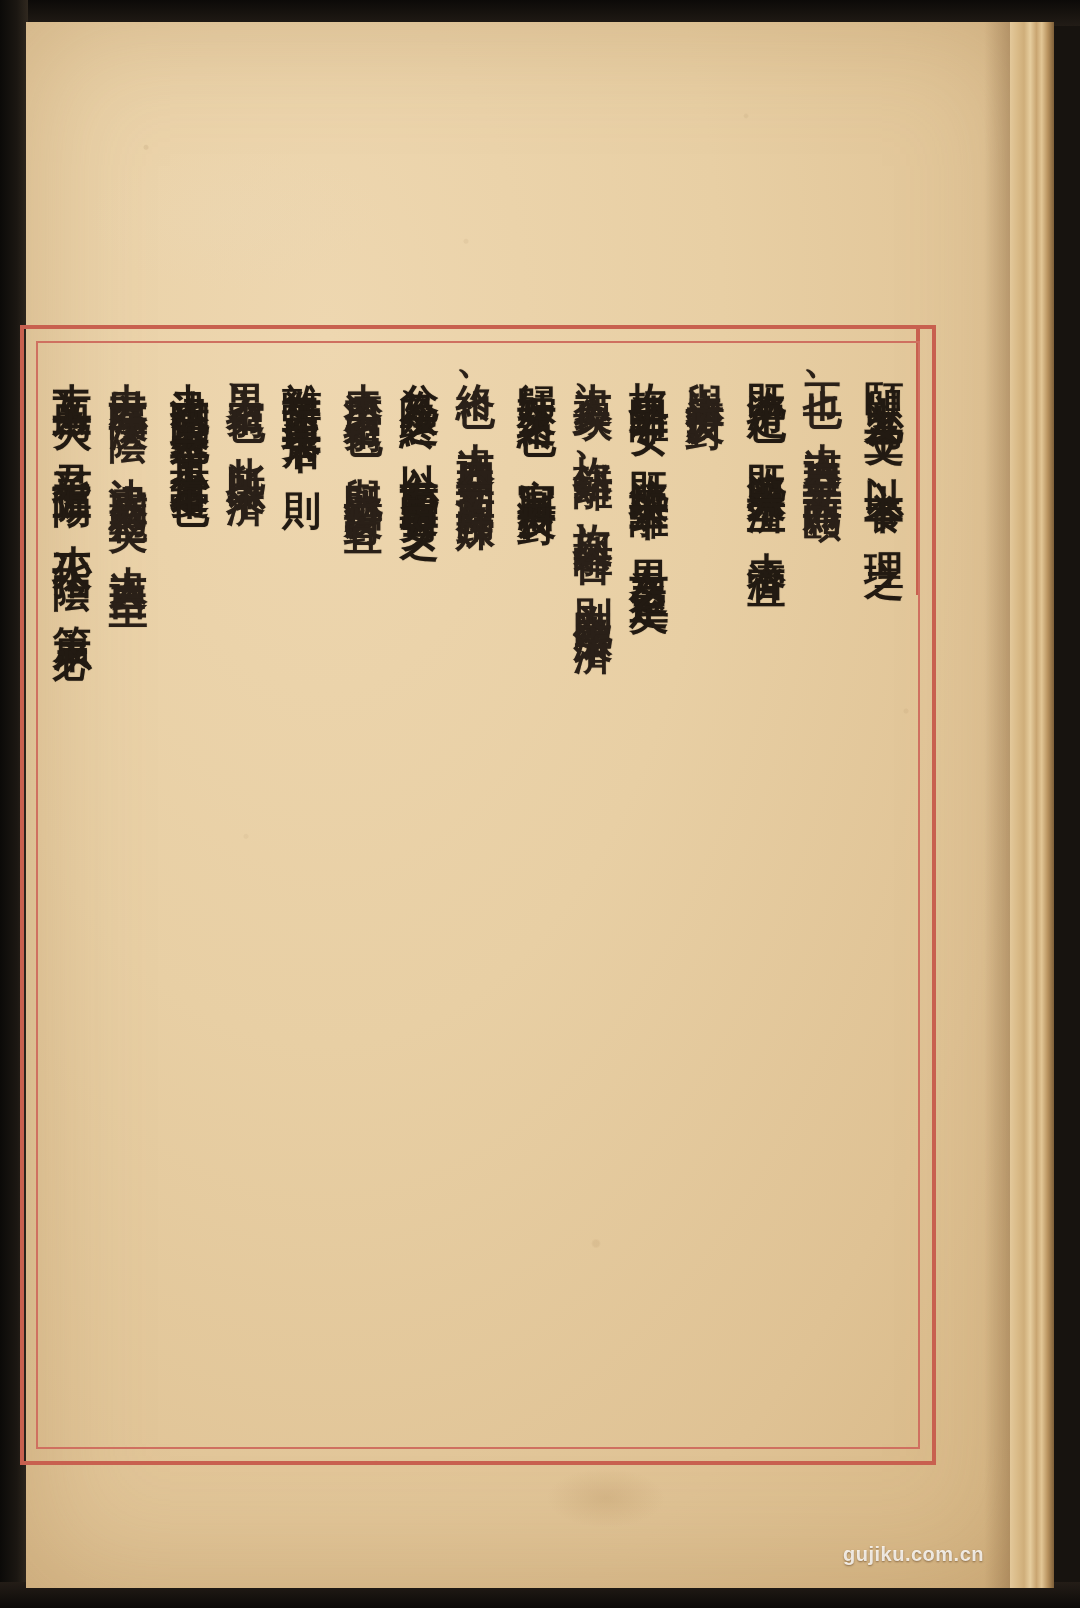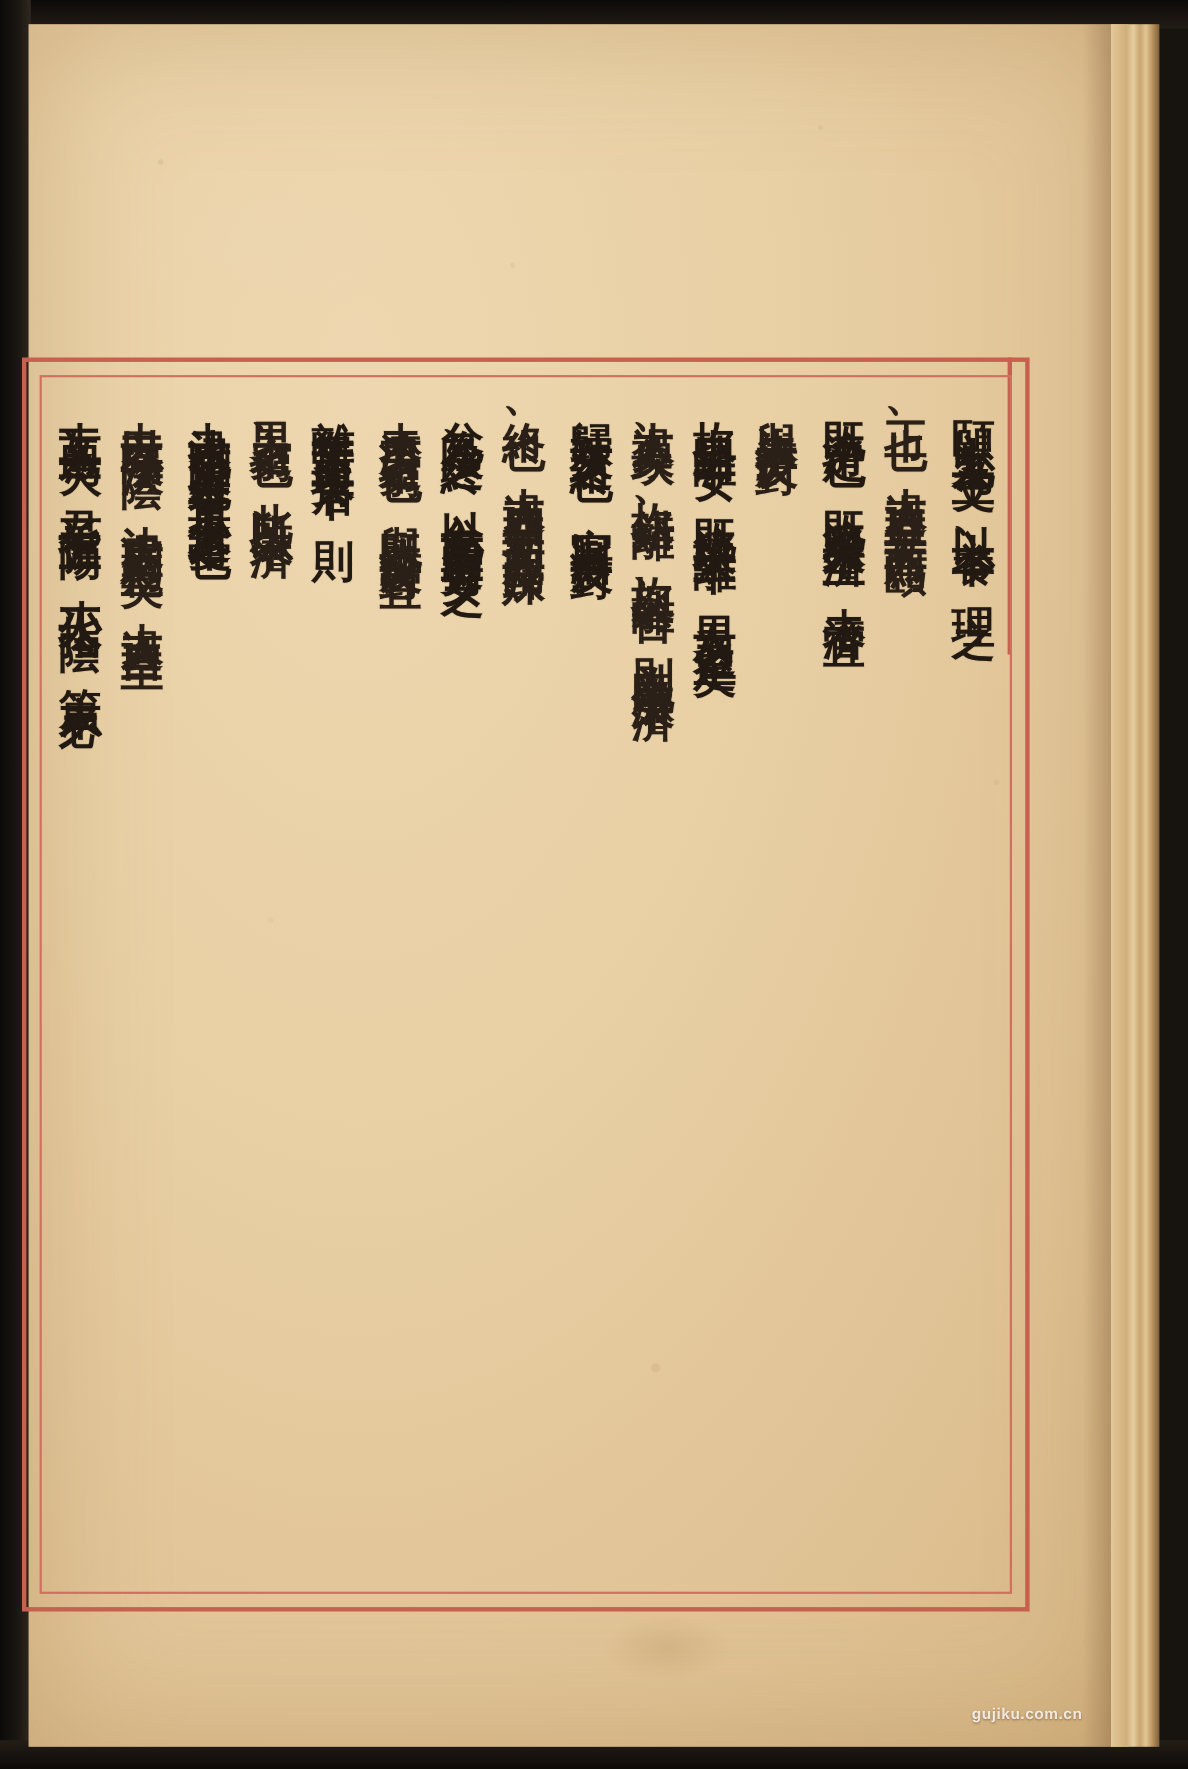--- a/index.html
+++ b/index.html
@@ -157,21 +157,21 @@
   
   .col:nth-child(odd)  { color: #221a12; }
   .col:nth-child(even) { color: #2a2018; }
 
   
   .watermark {
     position: absolute;
     right: 96px;
     bottom: 42px;
     font-family: "Liberation Sans", sans-serif;
-    font-size: 14px;
+    font-size: 20px;
     font-weight: 700;
     color: rgba(255,255,255,0.82);
     letter-spacing: 0.5px;
     text-shadow: 0 1px 2px rgba(80,50,20,0.55);
   }
 
   
   .stain-a {
     position: absolute;
     left: 520px; bottom: 60px;

